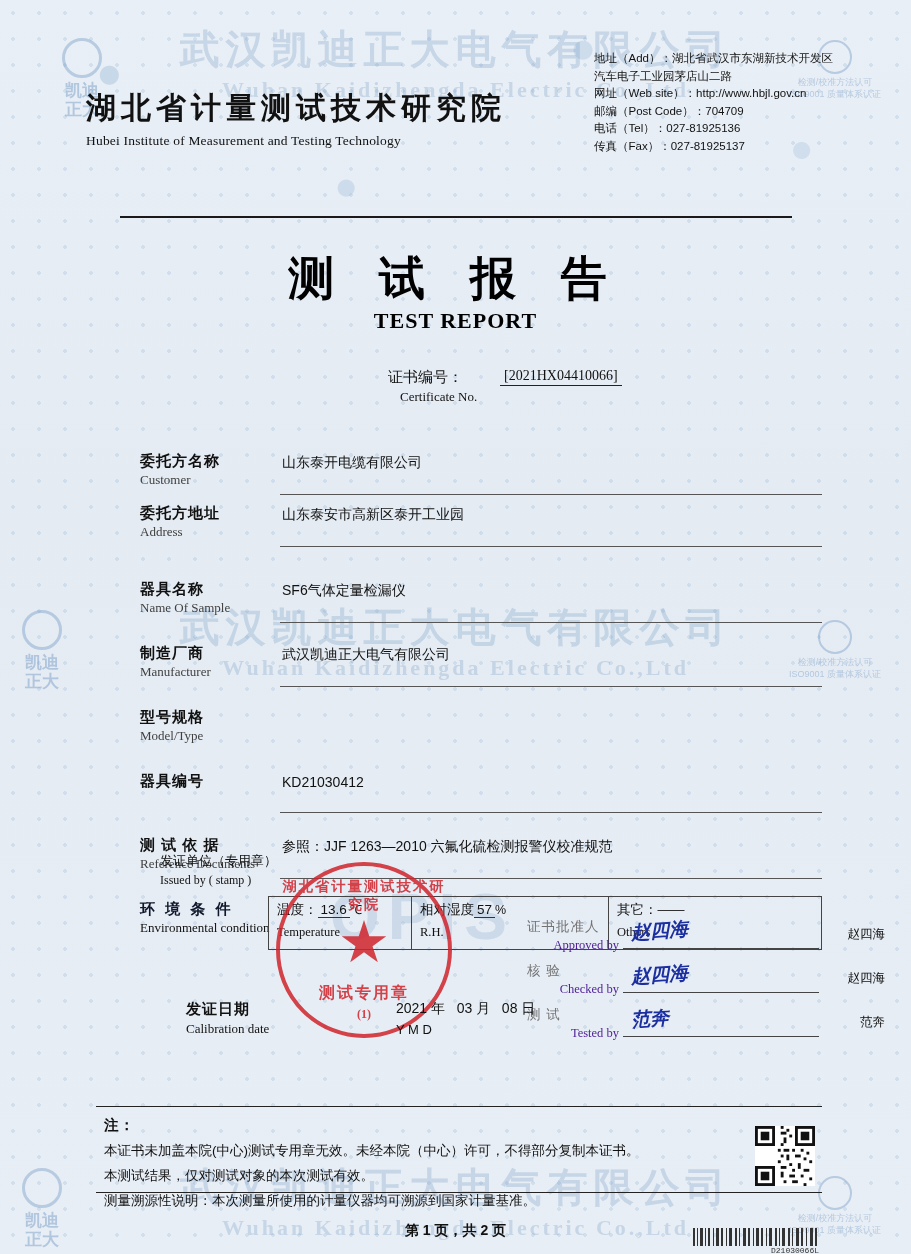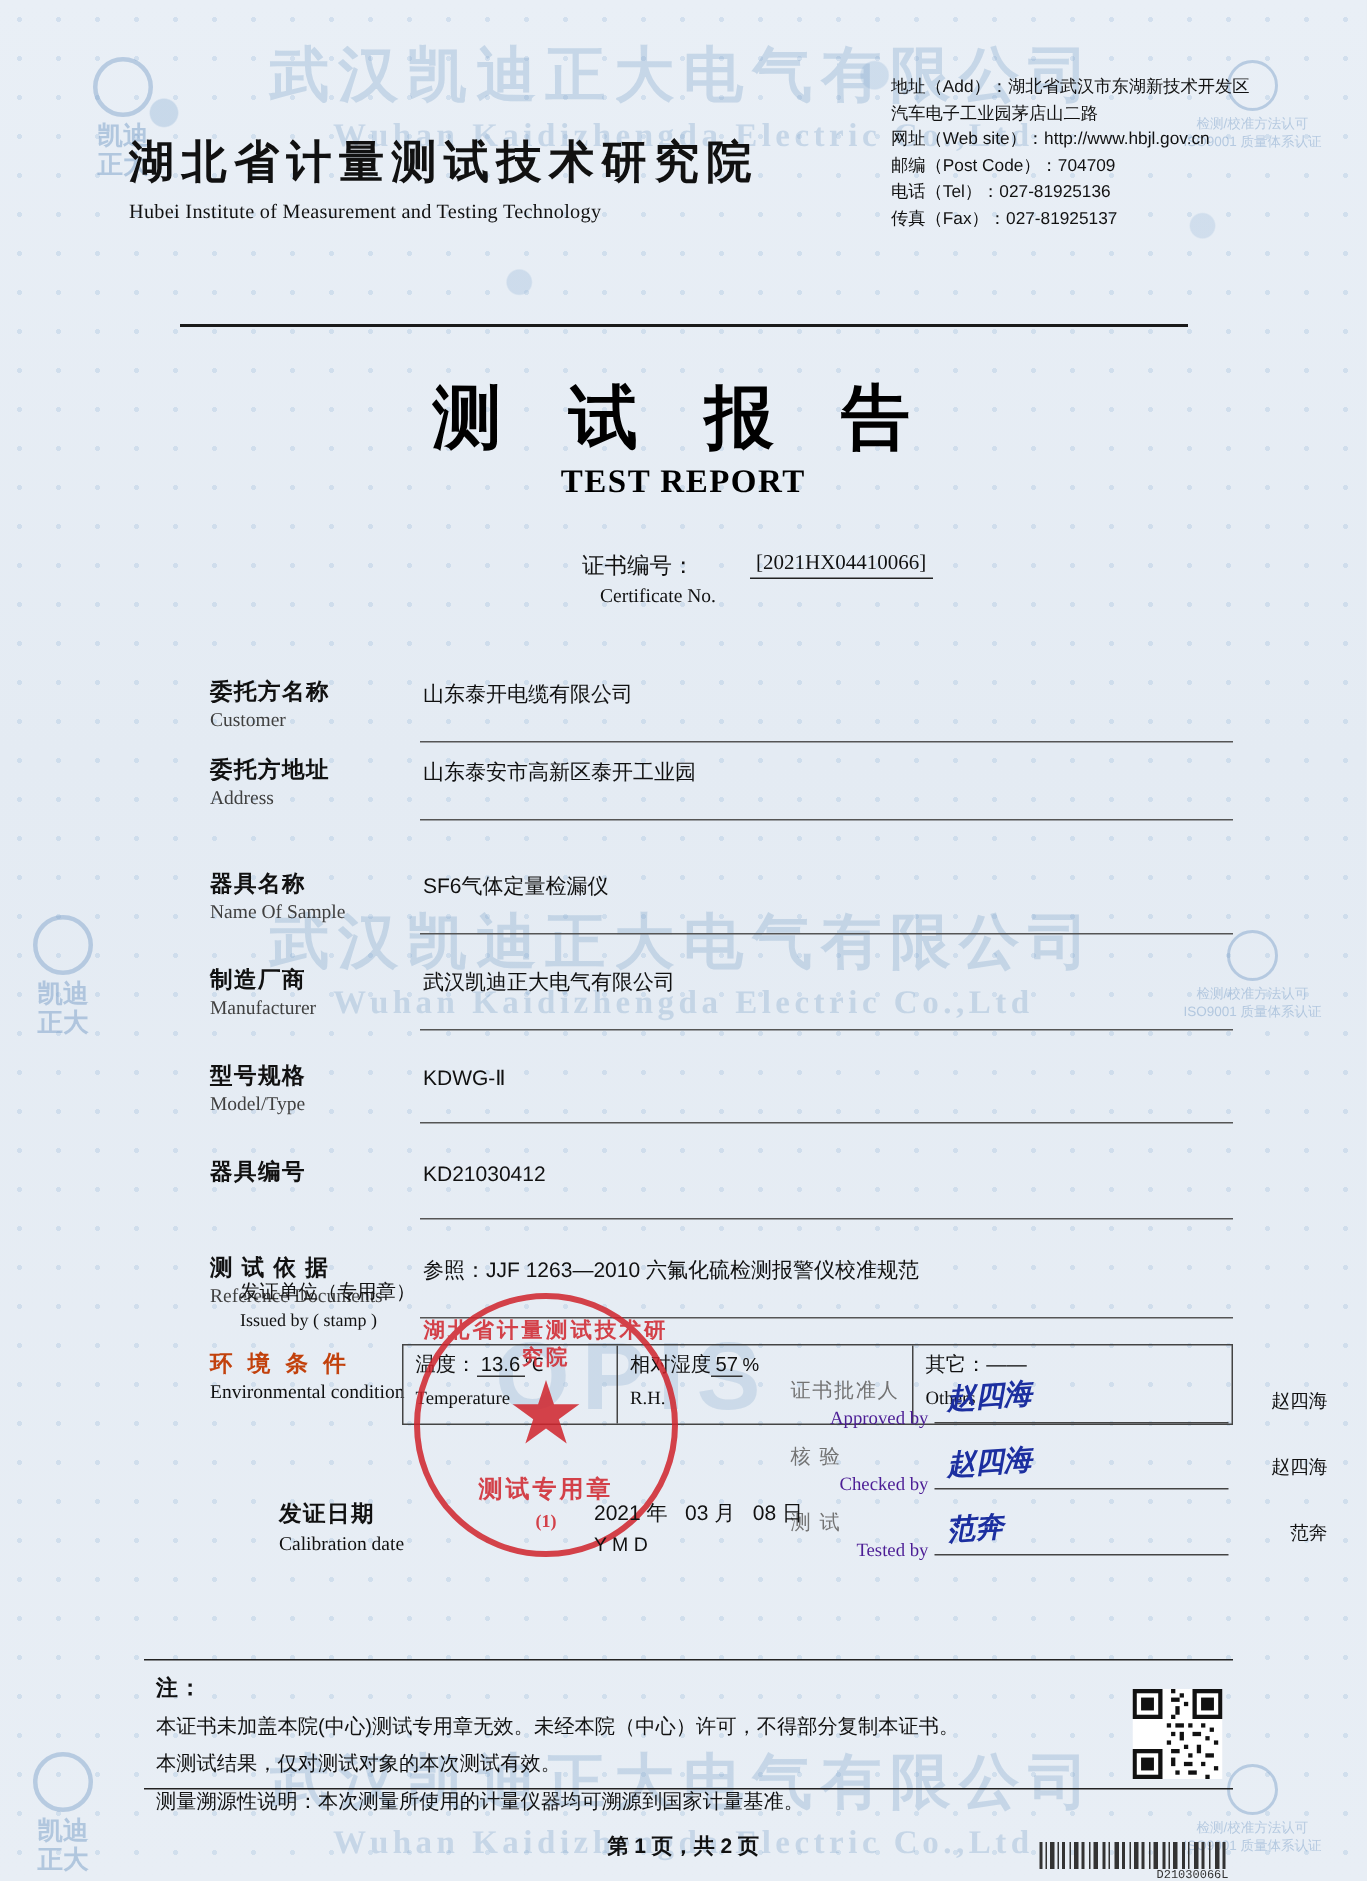--- a/index.html
+++ b/index.html
@@ -136,21 +136,21 @@
   }
   .field .val{
     position:absolute;left:140px;top:2px;width:540px;
     font-size:14px;color:#111;font-family:"Liberation Sans",sans-serif;
     border-bottom:1px solid #555;padding-bottom:22px;padding-left:2px;
   }
 
   
   .envrow{position:absolute;left:100px;top:782px;width:720px;}
   .env-lbl{position:absolute;left:40px;top:0;width:160px;}
-  .env-lbl .cn{font-size:15px;font-weight:bold;letter-spacing:3px;font-family:"Liberation Sans",sans-serif;color:#c2410c;}
+  .env-lbl .cn{font-size:15px;font-weight:bold;letter-spacing:3px;font-family:"Liberation Sans",sans-serif;color:#0f172a;}
   .env-lbl .en{font-size:13px;color:#111;margin-top:1px;}
   .env-box{
     position:absolute;left:168px;top:-4px;width:552px;height:52px;
     border:1px solid #444;display:flex;
   }
   .env-cell{padding:4px 8px 0 8px;position:relative;}
   .env-cell + .env-cell{border-left:1px solid #444;}
   .c1{width:126px;}
   .c2{width:180px;}
   .c3{flex:1;}
@@ -329,21 +329,20 @@
 
   <div class="field" style="top:644px;">
     <div class="lbl-cn">制造厂商</div>
     <div class="lbl-en">Manufacturer</div>
     <div class="val">武汉凯迪正大电气有限公司</div>
   </div>
 
   <div class="field" style="top:708px;">
     <div class="lbl-cn">型号规格</div>
     <div class="lbl-en">Model/Type</div>
-    <div class="val">KDWG-Ⅱ</div>
   </div>
 
   <div class="field" style="top:772px;">
     <div class="lbl-cn">器具编号</div>
     <div class="val">KD21030412</div>
   </div>
 
   <div class="field" style="top:836px;">
     <div class="lbl-cn">测 试 依 据</div>
     <div class="lbl-en">Reference Documents</div>

